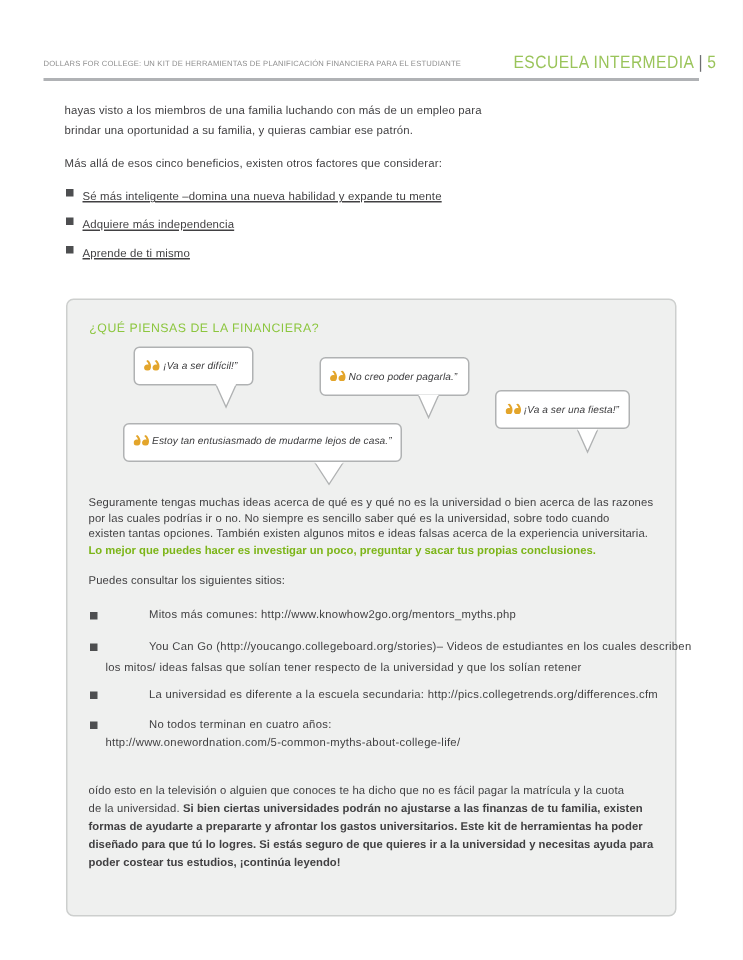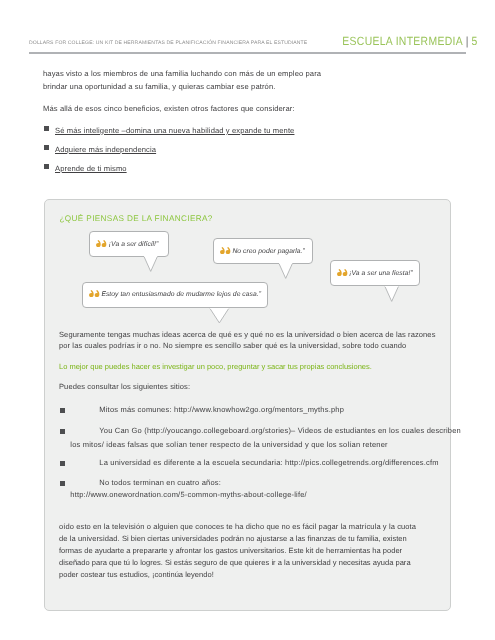--- a/index.html
+++ b/index.html
@@ -36,26 +36,26 @@
   .bub .qm{position:absolute;}
   .bub .qm svg{display:block;}
   .bub .bt{position:absolute;font-style:italic;font-size:6.75px;line-height:1;color:#3b3b3d;
            white-space:nowrap;letter-spacing:.05px;}
   .tail{position:absolute;}
   .tail svg{display:block;}
 
   
   .pp{position:absolute;left:59px;font-size:7.52px;line-height:10.6px;color:#414042;
       letter-spacing:.105px;white-space:nowrap;}
-  .green{color:#7cb518;font-weight:400;letter-spacing:-0.01px;}
+  .green{color:#7cb518;font-weight:700;letter-spacing:-0.01px;}
   .pl{position:absolute;left:59px;font-size:7.52px;line-height:10.6px;color:#414042;
       letter-spacing:.195px;white-space:nowrap;}
   .pl .sq{position:absolute;left:0.9px;top:3.2px;width:5.0px;height:5.0px;background:#4d4e50;}
   .pl .lb{position:absolute;left:11.3px;top:0;margin-left:29px;}
-  b{font-weight:400;letter-spacing:0.022px;}
+  b{font-weight:700;letter-spacing:0.022px;}
 </style>
 </head>
 <body>
 
 <div class="page">
 
   <div class="hdr-left">DOLLARS FOR COLLEGE: UN KIT DE HERRAMIENTAS DE PLANIFICACIÓN FINANCIERA PARA EL ESTUDIANTE</div>
   <div class="hdr-right">
     <span>ESCUELA INTERMEDIA</span><span class="bar">|</span><span>5</span>
   </div>
@@ -147,20 +147,21 @@
     <div class="tail" style="left:126.4px;top:25.1px">
       <svg width="20.7" height="16.5" viewBox="0 0 20.7 16.5">
           <path d="M1 0.5 L10.35 14.9 L19.7 0.5" fill="#ffffff" stroke="#b0b2b3" stroke-width="0.9" stroke-linejoin="miter"></path>
           <path d="M1.2 0.45 L19.5 0.45" stroke="#ffffff" stroke-width="1.1"></path>
         </svg>
     </div>
   </div>
 
   <div class="pp" style="top:330px">Seguramente tengas muchas ideas acerca de qué es y qué no es la universidad o bien acerca de las razones</div>
   <div class="pp" style="top:340.6px">por las cuales podrías ir o no. No siempre es sencillo saber qué es la universidad, sobre todo cuando</div>
+  <div class="pp" style="top:351.2px">existen tantas opciones. También existen algunos mitos e ideas falsas acerca de la experiencia universitaria.</div>
   <div class="pp green" style="top:361.8px">Lo mejor que puedes hacer es investigar un poco, preguntar y sacar tus propias conclusiones.</div>
   <div class="pp" style="top:382px">Puedes consultar los siguientes sitios:</div>
 
   <div class="pl" style="top:405px">
     <span class="sq"></span>
     <span class="lb">Mitos más comunes: http://www.knowhow2go.org/mentors_myths.php</span>
   </div>
   <div class="pl" style="top:426px">
     <span class="sq"></span>
     <span class="lb">You Can Go (http://youcango.collegeboard.org/stories)– Videos de estudiantes en los cuales describen</span>

